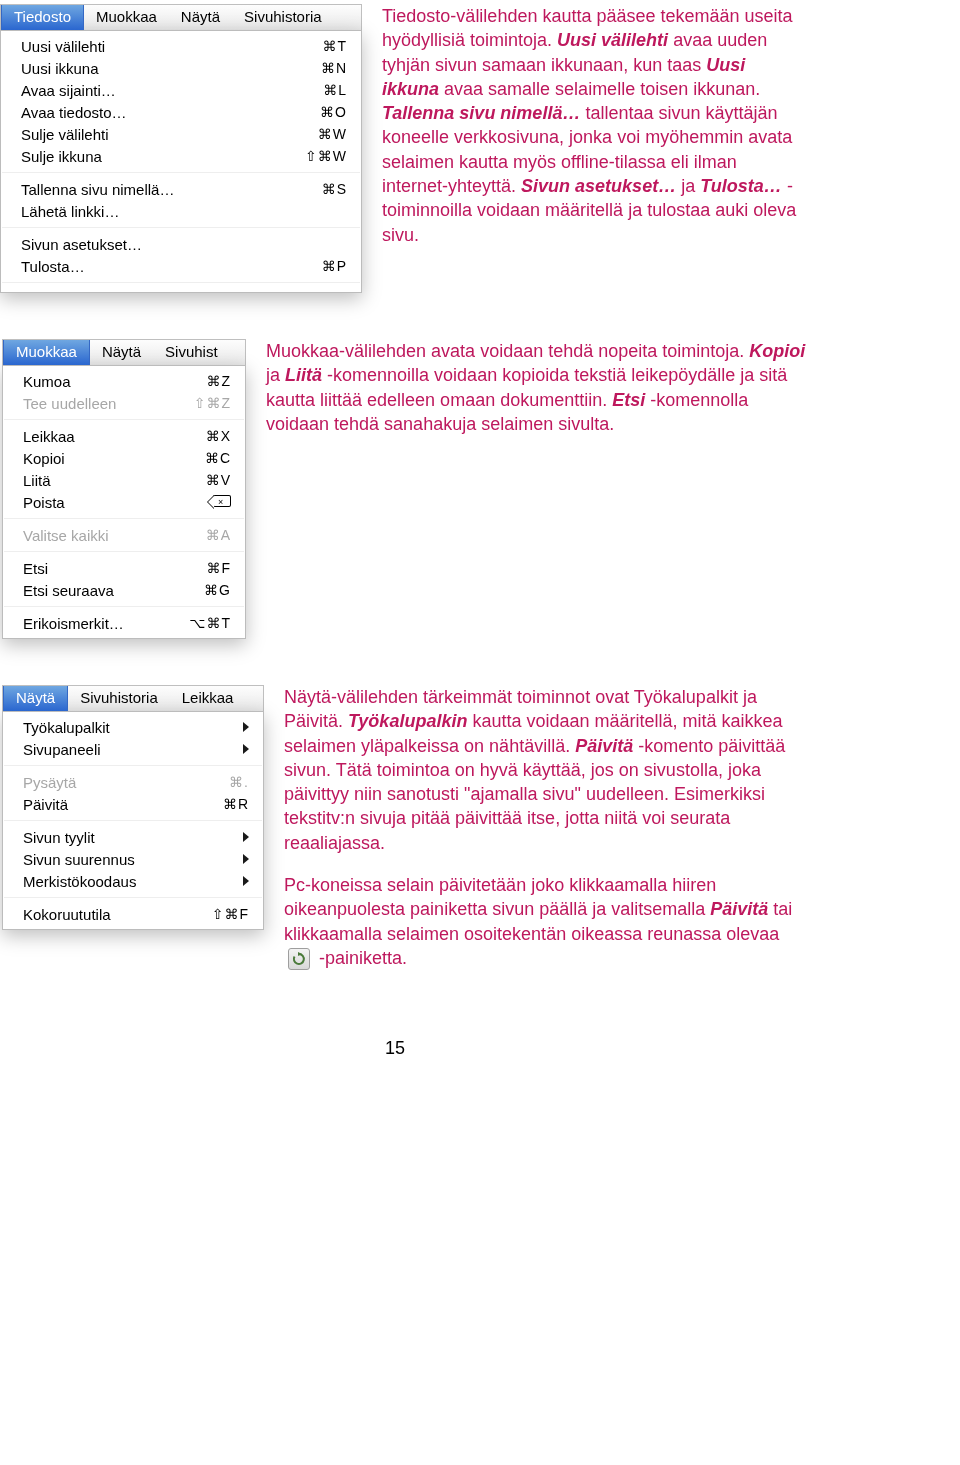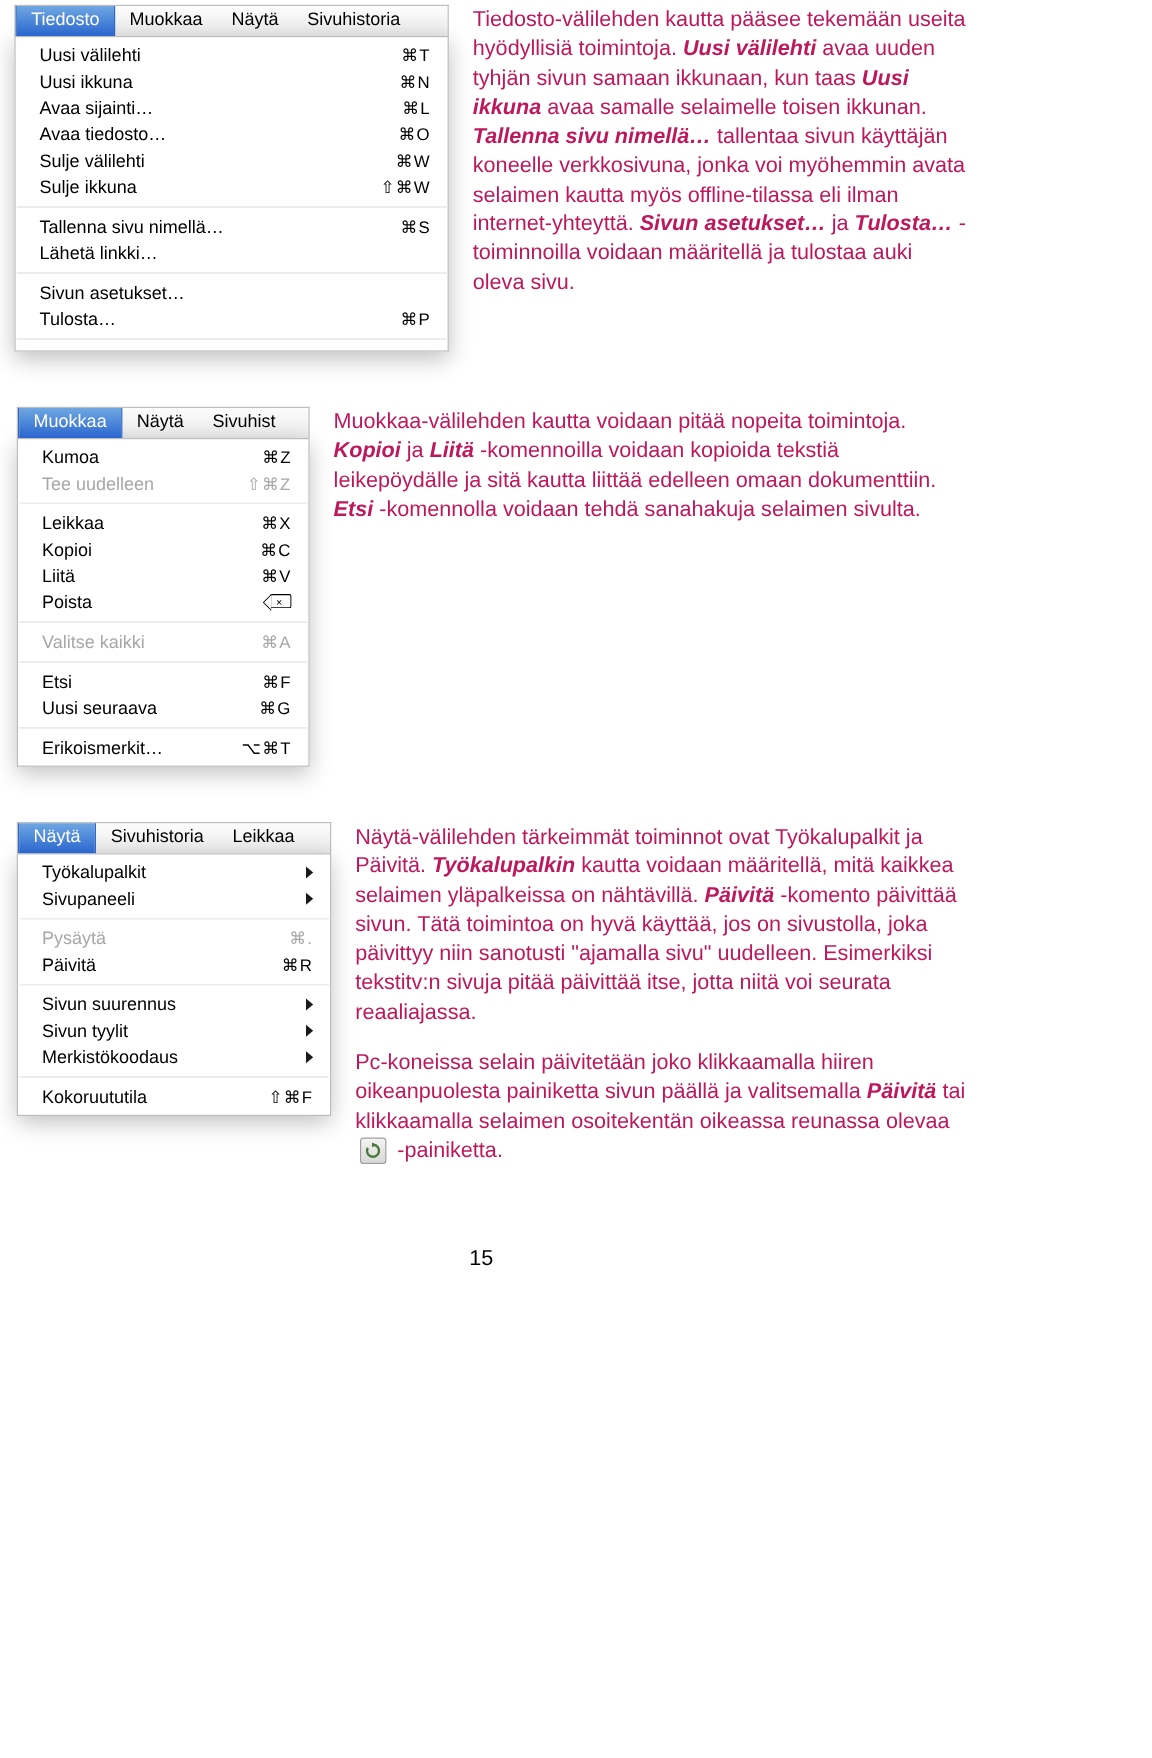--- a/index.html
+++ b/index.html
@@ -5,21 +5,21 @@
   * { box-sizing: border-box; }
   body {
     margin: 0;
     padding: 0;
     width: 960px;
     background: #fff;
     font-family: "Lucida Grande", Arial, sans-serif;
     font-size: 15px;
     color: #000;
   }
-  .page { width: 830px; padding: 4px 24px 8px 12px; }
+  .page { width: 830px; padding: 4px 24px 8px 0; }
   .row { display: flex; align-items: flex-start; margin-bottom: 46px; }
   .row .menu-shot { flex: 0 0 auto; }
   .row .desc { flex: 1 1 auto; padding-left: 20px; font-family: Arial, Helvetica, sans-serif; font-size: 18px; line-height: 1.35; color: #be185d; }
   .desc p { margin: 0 0 18px 0; }
   em.biterm { font-style: italic; font-weight: bold; }
 
   
   .menubar {
     display: flex;
     align-items: stretch;
@@ -218,33 +218,33 @@
           <div class="drow disabled">
             <span class="lbl">Valitse kaikki</span>
             <span class="sc">⌘A</span>
           </div>
           <div class="sep"></div>
           <div class="drow">
             <span class="lbl">Etsi</span>
             <span class="sc">⌘F</span>
           </div>
           <div class="drow">
-            <span class="lbl">Uusi seuraava</span>
+            <span class="lbl">Etsi seuraava</span>
             <span class="sc">⌘G</span>
           </div>
           <div class="sep"></div>
           <div class="drow">
             <span class="lbl">Erikoismerkit…</span>
             <span class="sc">⌥⌘T</span>
           </div>
         </div>
     </div>
     <div class="desc">
       <p>
-        <span>Muokkaa-välilehden kautta voidaan pitää nopeita toimintoja. </span>
+        <span>Muokkaa-välilehden avata voidaan tehdä nopeita toimintoja. </span>
         <em class="biterm">Kopioi</em>
         <span> ja </span>
         <em class="biterm">Liitä</em>
         <span> -komennoilla voidaan kopioida tekstiä leikepöydälle ja sitä kautta liittää edelleen omaan dokumenttiin. </span>
         <em class="biterm">Etsi</em>
         <span>-komennolla voidaan tehdä sanahakuja selaimen sivulta.</span>
       </p>
     </div>
   </div>
 
@@ -268,25 +268,25 @@
           <div class="drow disabled">
             <span class="lbl">Pysäytä</span>
             <span class="sc">⌘.</span>
           </div>
           <div class="drow">
             <span class="lbl">Päivitä</span>
             <span class="sc">⌘R</span>
           </div>
           <div class="sep"></div>
           <div class="drow">
+            <span class="lbl">Sivun tyylit</span>
+            <span class="sub-arrow"></span>
+          </div>
+          <div class="drow">
             <span class="lbl">Sivun suurennus</span>
-            <span class="sub-arrow"></span>
-          </div>
-          <div class="drow">
-            <span class="lbl">Sivun tyylit</span>
             <span class="sub-arrow"></span>
           </div>
           <div class="drow">
             <span class="lbl">Merkistökoodaus</span>
             <span class="sub-arrow"></span>
           </div>
           <div class="sep"></div>
           <div class="drow">
             <span class="lbl">Kokoruututila</span>
             <span class="sc">⇧⌘F</span>

